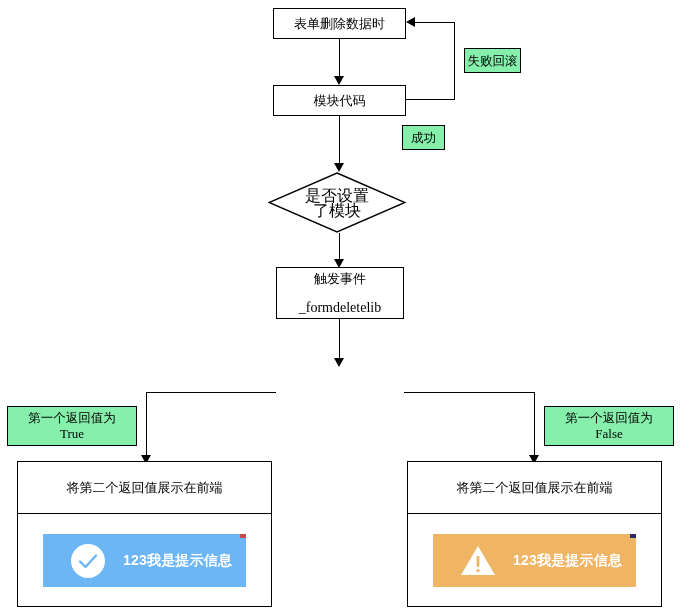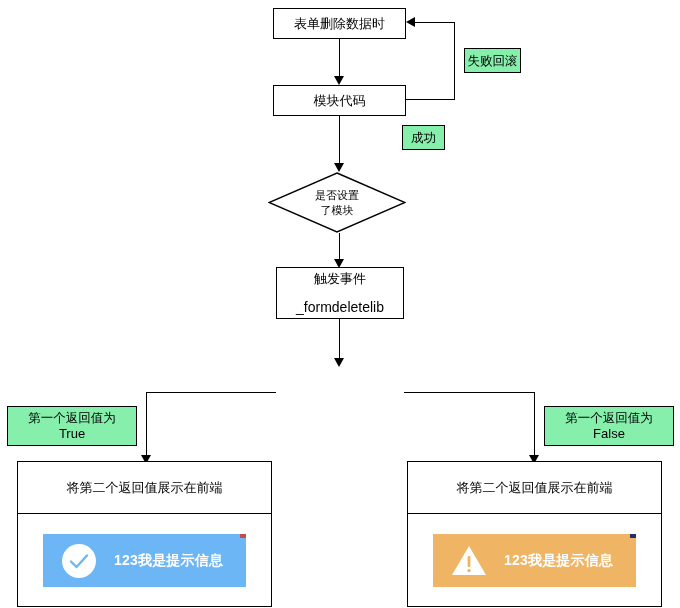--- a/index.html
+++ b/index.html
@@ -41,40 +41,40 @@
     display: flex;
     align-items: center;
     justify-content: center;
     text-align: center;
     font-size: 12.5px;
     line-height: 16px;
     white-space: pre-line;
     z-index: 4;
   }
   .serif-line {
-    font-family: Liberation Sans, sans-serif;
+    font-family: Liberation Serif, serif;
   }
   .diamond-wrap {
     position: absolute;
     z-index: 3;
   }
   .diamond-wrap svg {
     position: absolute;
     top: 0; left: 0;
   }
   .diamond-text {
     position: absolute;
     top: 0; left: 0;
     width: 100%;
     height: 100%;
     display: flex;
     align-items: center;
     justify-content: center;
     text-align: center;
-    font-size: 11px;
+    font-size: 16px;
     line-height: 15px;
     white-space: pre-line;
   }
   .conn {
     position: absolute;
     background: #000000;
     z-index: 1;
   }
   .conn.h { height: 1.4px; }
   .conn.v { width: 1.4px; }
@@ -117,21 +117,21 @@
     display: flex;
     align-items: center;
     justify-content: center;
   }
   .toast {
     box-sizing: border-box;
     width: 203px;
     height: 53px;
     display: flex;
     align-items: center;
-    padding-left: 17px;
+    padding-left: 26px;
     gap: 16px;
   }
   .toast-text {
     color: #ffffff;
     font-size: 14px;
     font-weight: bold;
     letter-spacing: 0.2px;
   }
   .toast-icon { flex: 0 0 auto; display: block; }
   .toast-corner {

